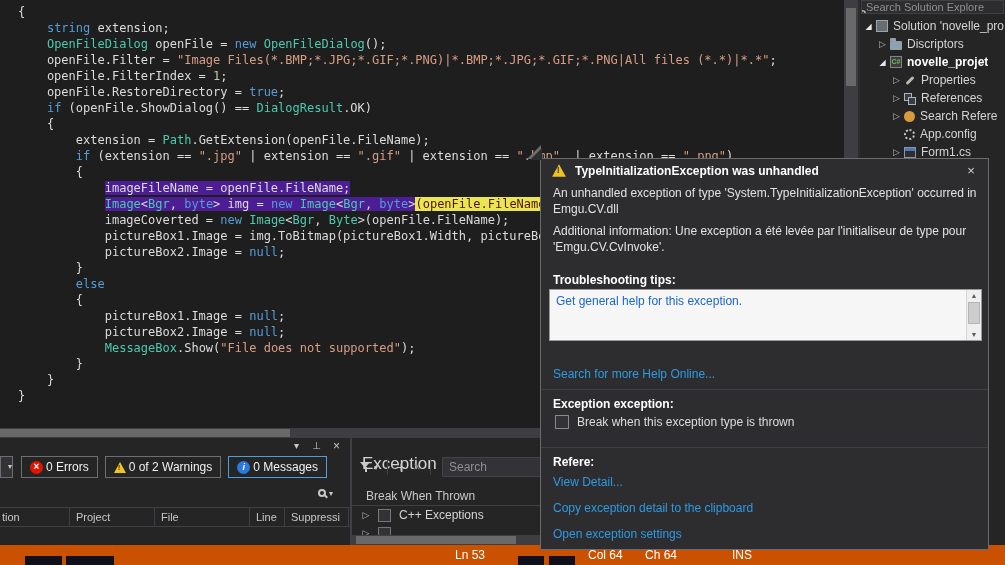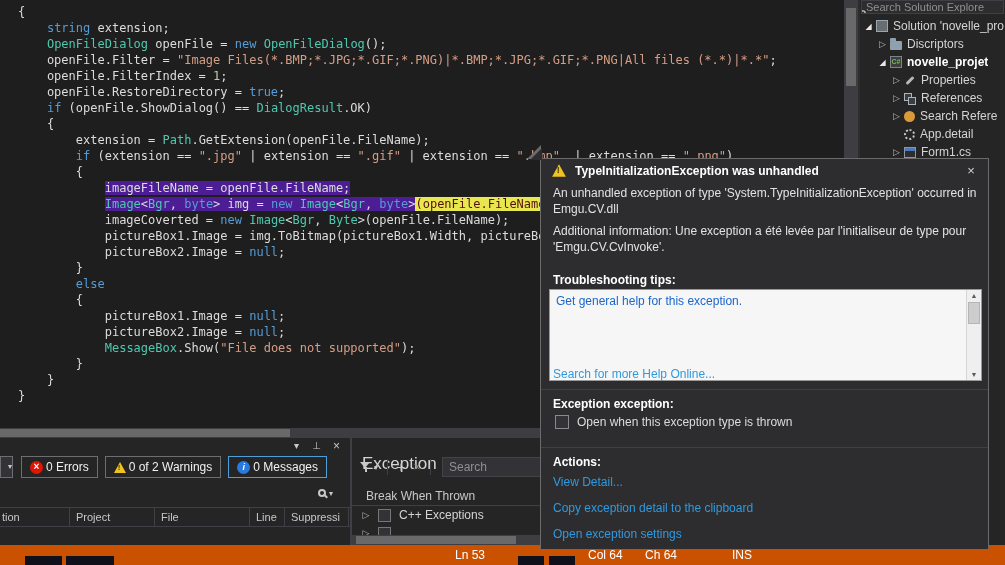--- a/index.html
+++ b/index.html
@@ -108,21 +108,21 @@
   .notch-b { position:absolute; left:-14px; top:-14px; width:0; height:0; border-right:14px solid #6b6b6b; border-top:14px solid transparent; }
   .notch { position:absolute; left:-11px; top:-11px; width:0; height:0; border-right:12px solid #2d2d30; border-top:12px solid transparent; }
   .dlg-header { position:absolute; left:0; top:0; width:100%; height:24px; }
   .warn-lg { position:absolute; left:12px; top:6px; transform:scale(1.15); }
   .dlg-title { position:absolute; left:34px; top:5px; font-weight:bold; color:#ffffff; }
   .dlg-close { position:absolute; right:8px; top:3px; width:18px; height:18px; text-align:center; line-height:18px; color:#d0d0d0; font-size:13px; }
   .dlg-msg { position:absolute; left:12px; width:424px; line-height:16px; color:#e2e2e2; }
   .dlg-msg1 { top:26px; } .dlg-msg2 { top:64px; }
   .dlg-label { position:absolute; left:12px; font-weight:bold; color:#ffffff; }
   .lbl-tips { top:114px; } .lbl-es { top:238px; } .lbl-act { top:296px; }
-  .tips-box { position:absolute; left:8px; top:130px; width:433px; height:92px; background:#f6f6f6; border:1px solid #9a9a9a; }
+  .tips-box { position:absolute; left:8px; top:130px; width:433px; height:52px; background:#f6f6f6; border:1px solid #9a9a9a; }
   .tip-link { position:absolute; left:6px; top:4px; color:#1a66cc; cursor:pointer; }
   .tips-scroll { position:absolute; right:0; top:0; width:15px; height:100%; background:#efefef; border-left:1px solid #d5d5d5; }
   .tips-scroll .arr { position:absolute; left:0; width:14px; text-align:center; font-size:7px; color:#5a5a5a; }
   .arr.up { top:2px; } .arr.dn { bottom:2px; }
   .tthumb { position:absolute; left:1px; top:12px; width:12px; height:22px; background:#cdcdcd; border:1px solid #b5b5b5; }
   .dlg-link { position:absolute; left:12px; color:#2e9ae0; cursor:pointer; }
   .lnk-help { top:208px;text-align:right; }
   .dlg-sep { position:absolute; left:0; width:100%; height:1px; background:#3f3f46; }
   .sep1 { top:230px; } .sep2 { top:288px; }
   .dlg-check-row { position:absolute; left:14px; top:256px; display:flex; align-items:center; gap:8px; }
@@ -176,21 +176,21 @@
           <span class="tlabel">References</span>
         </div>
         <div class="tree-row" style="padding-left: 30px;">
           <span class="exp">▷</span>
           <span class="ticon service-reference-icon"></span>
           <span class="tlabel">Search Refere</span>
         </div>
         <div class="tree-row" style="padding-left: 30px;">
           <span class="exp"></span>
           <span class="ticon config-icon"></span>
-          <span class="tlabel">App.detail</span>
+          <span class="tlabel">App.config</span>
         </div>
         <div class="tree-row" style="padding-left: 30px;">
           <span class="exp">▷</span>
           <span class="ticon form-icon"></span>
           <span class="tlabel">Form1.cs</span>
         </div>
       </div>
   </div>
 
   <div class="bottom-panels">
@@ -288,22 +288,22 @@
         <span class="arr up">▲</span>
         <div class="tthumb"></div>
         <span class="arr dn">▼</span>
       </div>
     </div>
     <span class="dlg-link lnk-help">Search for more Help Online...</span>
     <div class="dlg-sep sep1"></div>
     <div class="dlg-label lbl-es">Exception exception:</div>
     <div class="dlg-check-row">
       <span class="dlg-checkbox"></span>
-      <span>Open when this exception type is thrown</span>
+      <span>Break when this exception type is thrown</span>
     </div>
     <div class="dlg-sep sep2"></div>
-    <div class="dlg-label lbl-act">Actions:</div>
+    <div class="dlg-label lbl-act">Refere:</div>
     <span class="dlg-link lnk-a1">View Detail...</span>
     <span class="dlg-link lnk-a2">Copy exception detail to the clipboard</span>
     <span class="dlg-link lnk-a3">Open exception settings</span>
   </div>
 
 </div>
 
 </body></html>

